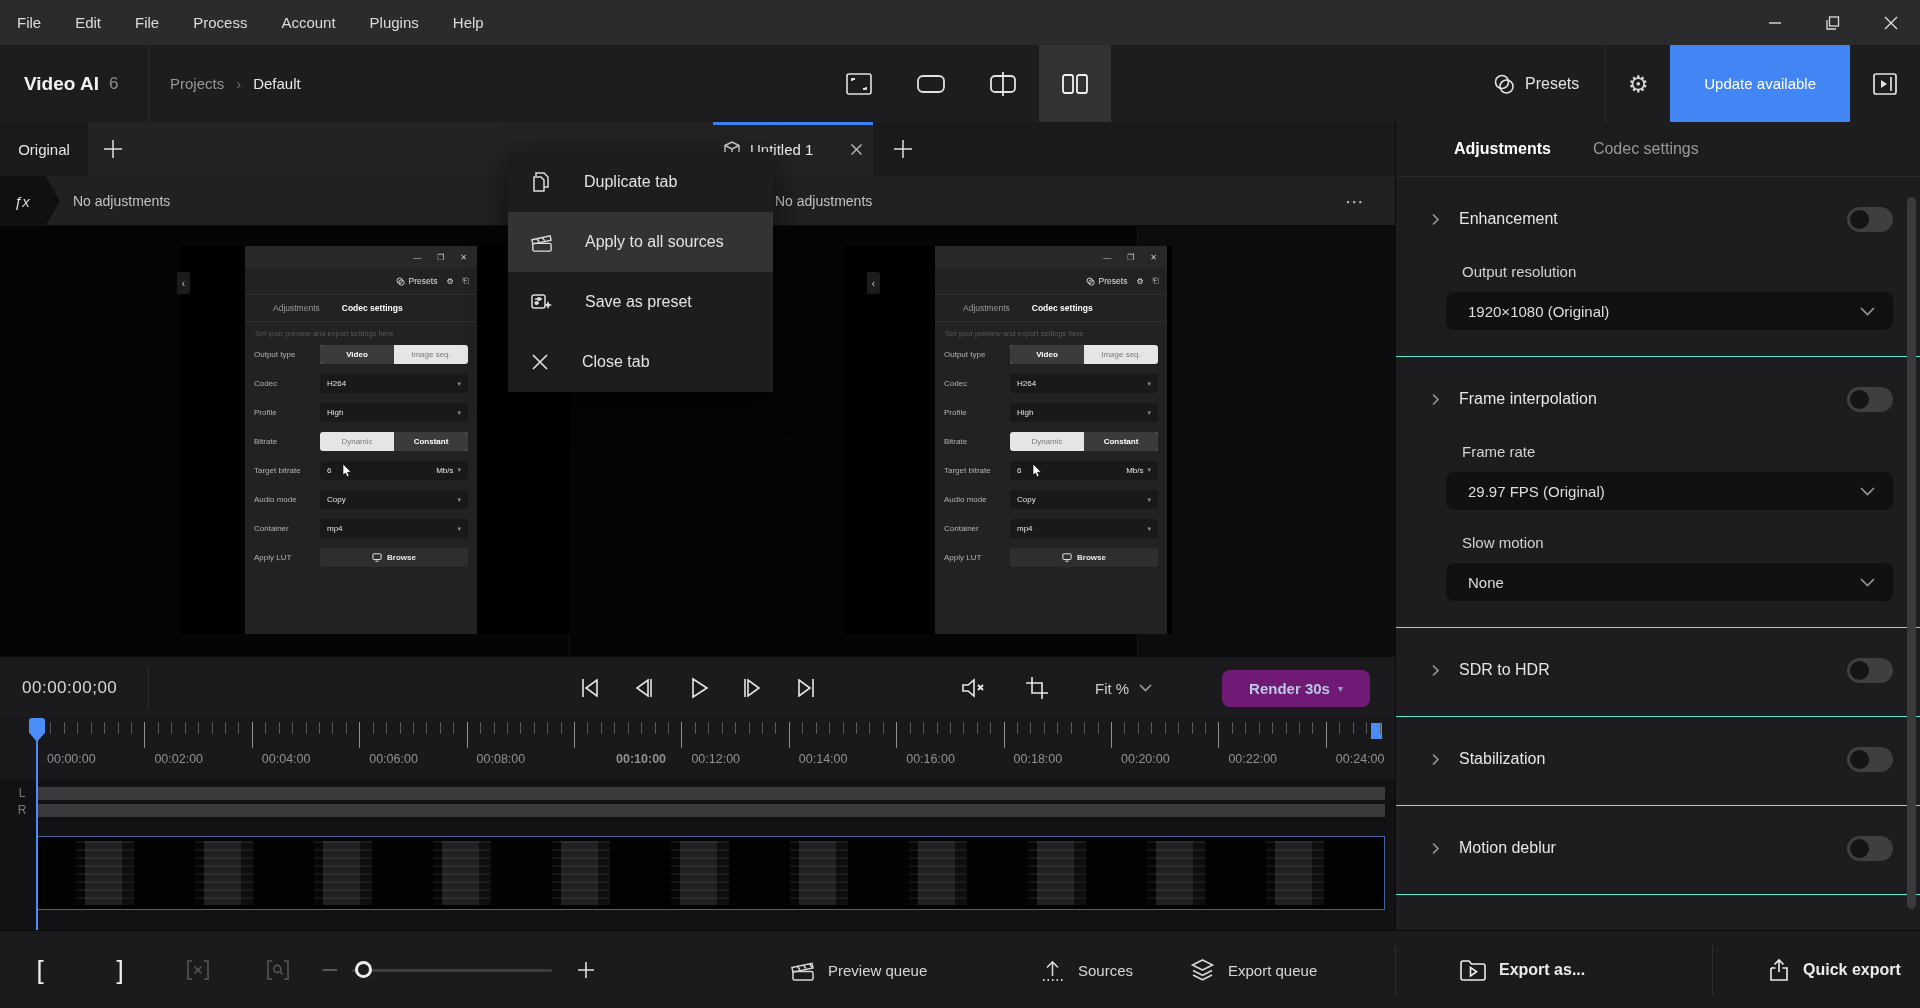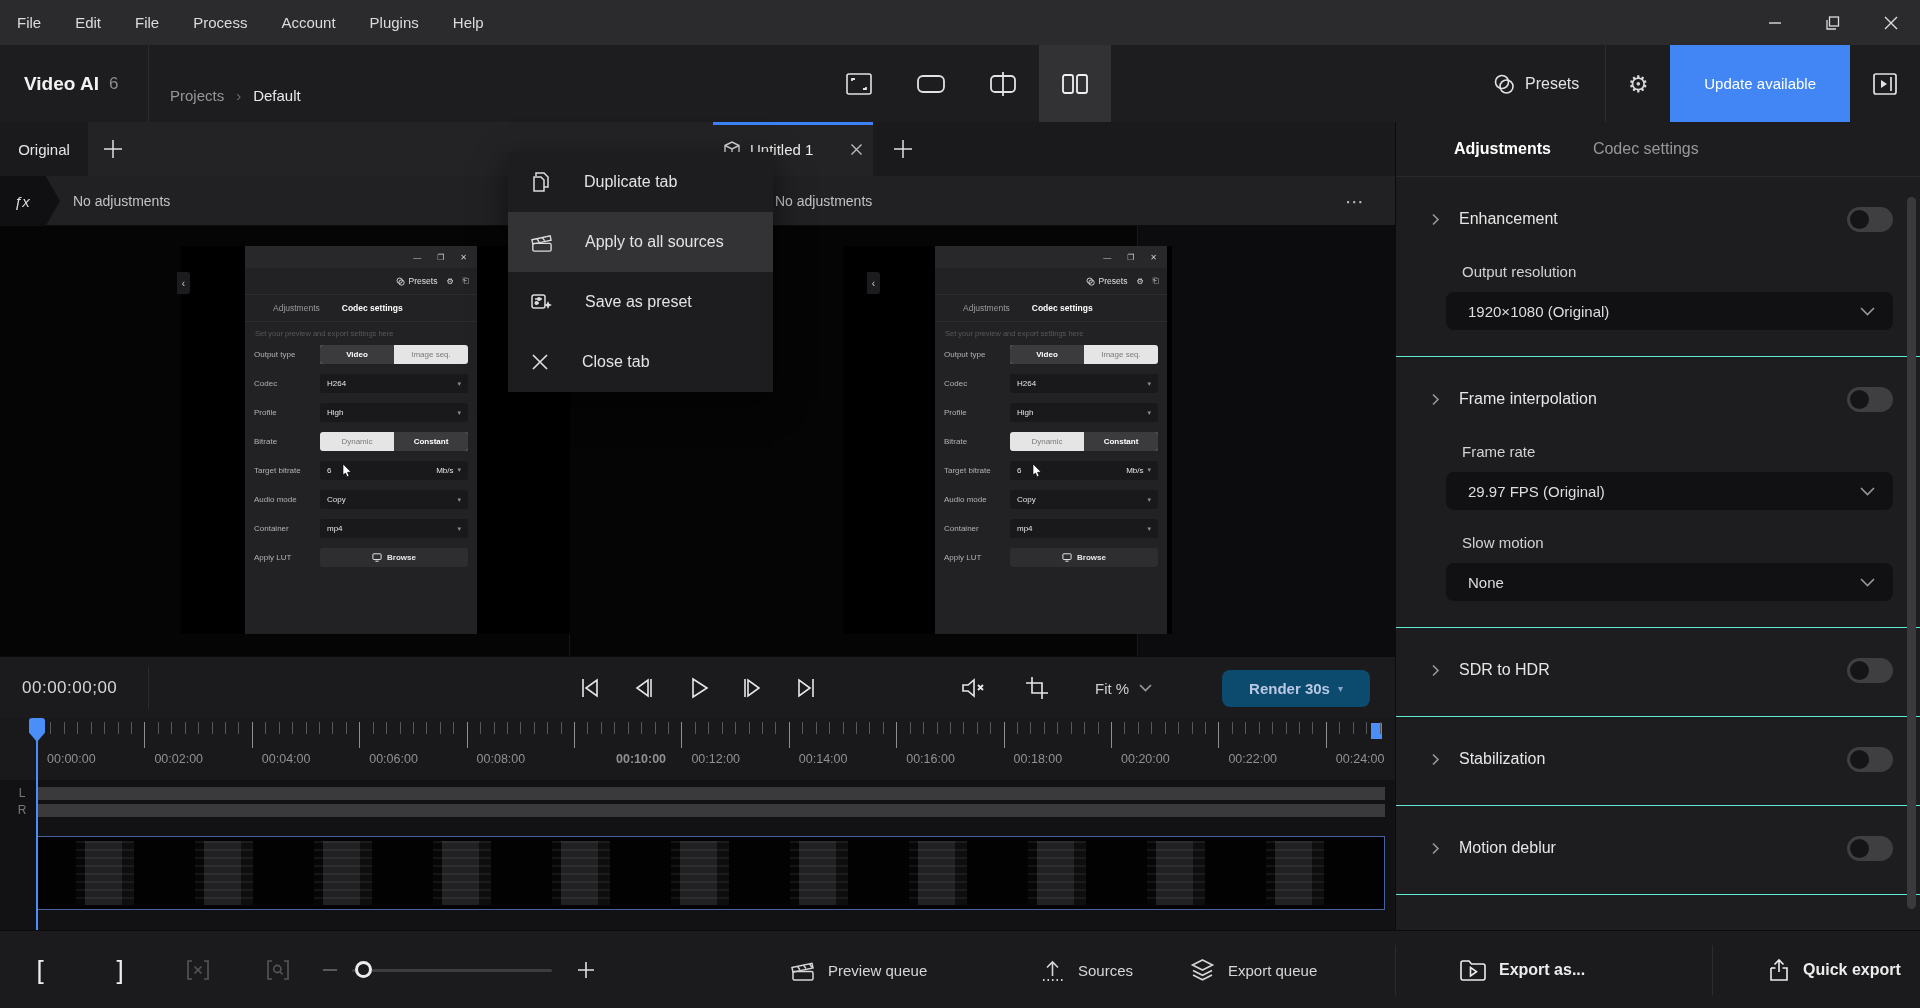--- a/index.html
+++ b/index.html
@@ -14,21 +14,21 @@
   .menu-item{padding:0 17px;font-size:15px;color:#dcdcdc;line-height:45px;cursor:default;}
   .win-controls{position:absolute;right:0;top:0;height:45px;display:flex;}
   .win-btn{width:58px;height:45px;display:flex;align-items:center;justify-content:center;}
 
   
   .header{left:0;top:45px;width:1920px;height:77px;background:#1d1d1f;}
   .brand{position:absolute;left:24px;top:0;height:77px;display:flex;align-items:center;gap:10px;}
   .brand-name{font-size:19px;font-weight:700;color:#f2f2f2;}
   .brand-ver{font-size:17px;color:#8d8d8f;}
   .vdiv{position:absolute;width:1px;background:#2c2c2e;}
-  .breadcrumb{position:absolute;left:170px;top:12px;height:77px;display:flex;align-items:center;gap:12px;font-size:15px;}
+  .breadcrumb{position:absolute;left:170px;top:0;height:77px;display:flex;align-items:center;gap:12px;font-size:15px;}
   .crumb-root{color:#969698;}
   .crumb-sep{color:#707072;}
   .crumb-cur{color:#e8e8e8;}
   .view-modes{position:absolute;left:823px;top:0;height:77px;display:flex;}
   .vm-btn{width:72px;height:77px;display:flex;align-items:center;justify-content:center;}
   .vm-btn.active{background:#323234;}
   .header-right{position:absolute;right:0;top:0;height:77px;display:flex;align-items:center;}
   .presets-btn{display:flex;align-items:center;gap:10px;padding:0 26px;height:77px;font-size:16px;color:#e2e2e2;}
   .gear-btn{width:64px;height:77px;display:flex;align-items:center;justify-content:center;}
   .update-btn{height:77px;padding:0 34px;background:#4286f5;color:#fff;font-size:15px;font-weight:500;
@@ -89,21 +89,21 @@
   .ctx-menu{left:508px;top:152px;width:265px;background:#1d1d1f;box-shadow:0 10px 30px rgba(0,0,0,.55);z-index:40;}
   .ctx-item{height:60px;display:flex;align-items:center;gap:32px;padding:0 22px;font-size:16px;color:#e3e3e3;}
   .ctx-item.hl{background:#333336;}
 
   
   .transport{left:0;top:656px;width:1395px;height:62px;background:#1b1b1d;border-top:1px solid #0c0c0d;box-sizing:border-box;}
   .timecode{position:absolute;left:22px;top:0;height:62px;display:flex;align-items:center;
             font-size:17px;color:#d6d6d8;letter-spacing:.5px;}
   .t-btn{position:absolute;top:0;height:62px;width:44px;display:flex;align-items:center;justify-content:center;}
   .fit-box{position:absolute;left:1095px;top:0;height:62px;display:flex;align-items:center;gap:10px;font-size:15px;color:#cfcfd1;}
-  .render-btn{position:absolute;left:1222px;top:13px;width:148px;height:37px;background:#0c4a6e;border-radius:8px;
+  .render-btn{position:absolute;left:1222px;top:13px;width:148px;height:37px;background:#701a75;border-radius:8px;
               display:flex;align-items:center;justify-content:center;gap:8px;
               font-size:15px;font-weight:600;color:#bcccе7;color:#b9c9e4;}
   .render-caret{font-size:10px;color:#8aa3c8;}
 
   
   .ruler{left:0;top:718px;width:1395px;height:62px;background:#19191b;overflow:hidden;}
   .tick{position:absolute;top:4px;width:1px;background:#56565a;}
   .tick.major{height:26px;background:#8e8e92;}
   .tick.minor{height:12px;}
   .tick-label{position:absolute;top:34px;font-size:12.5px;color:#909094;white-space:nowrap;}

